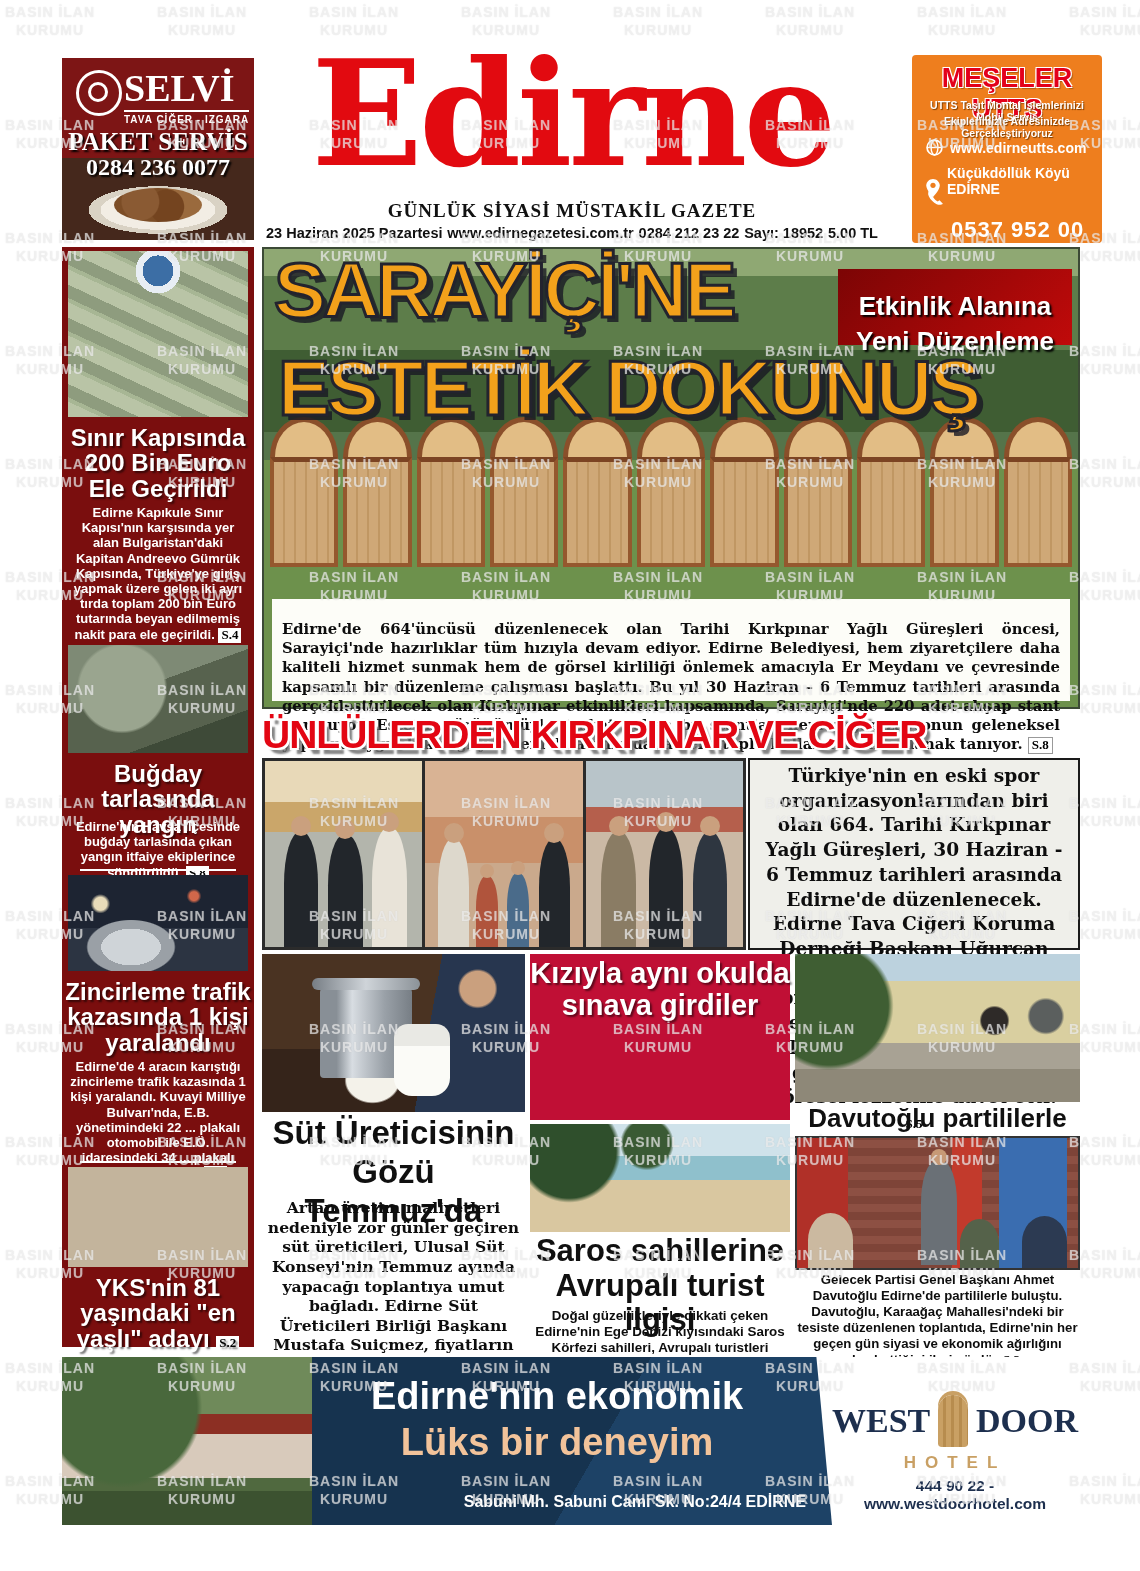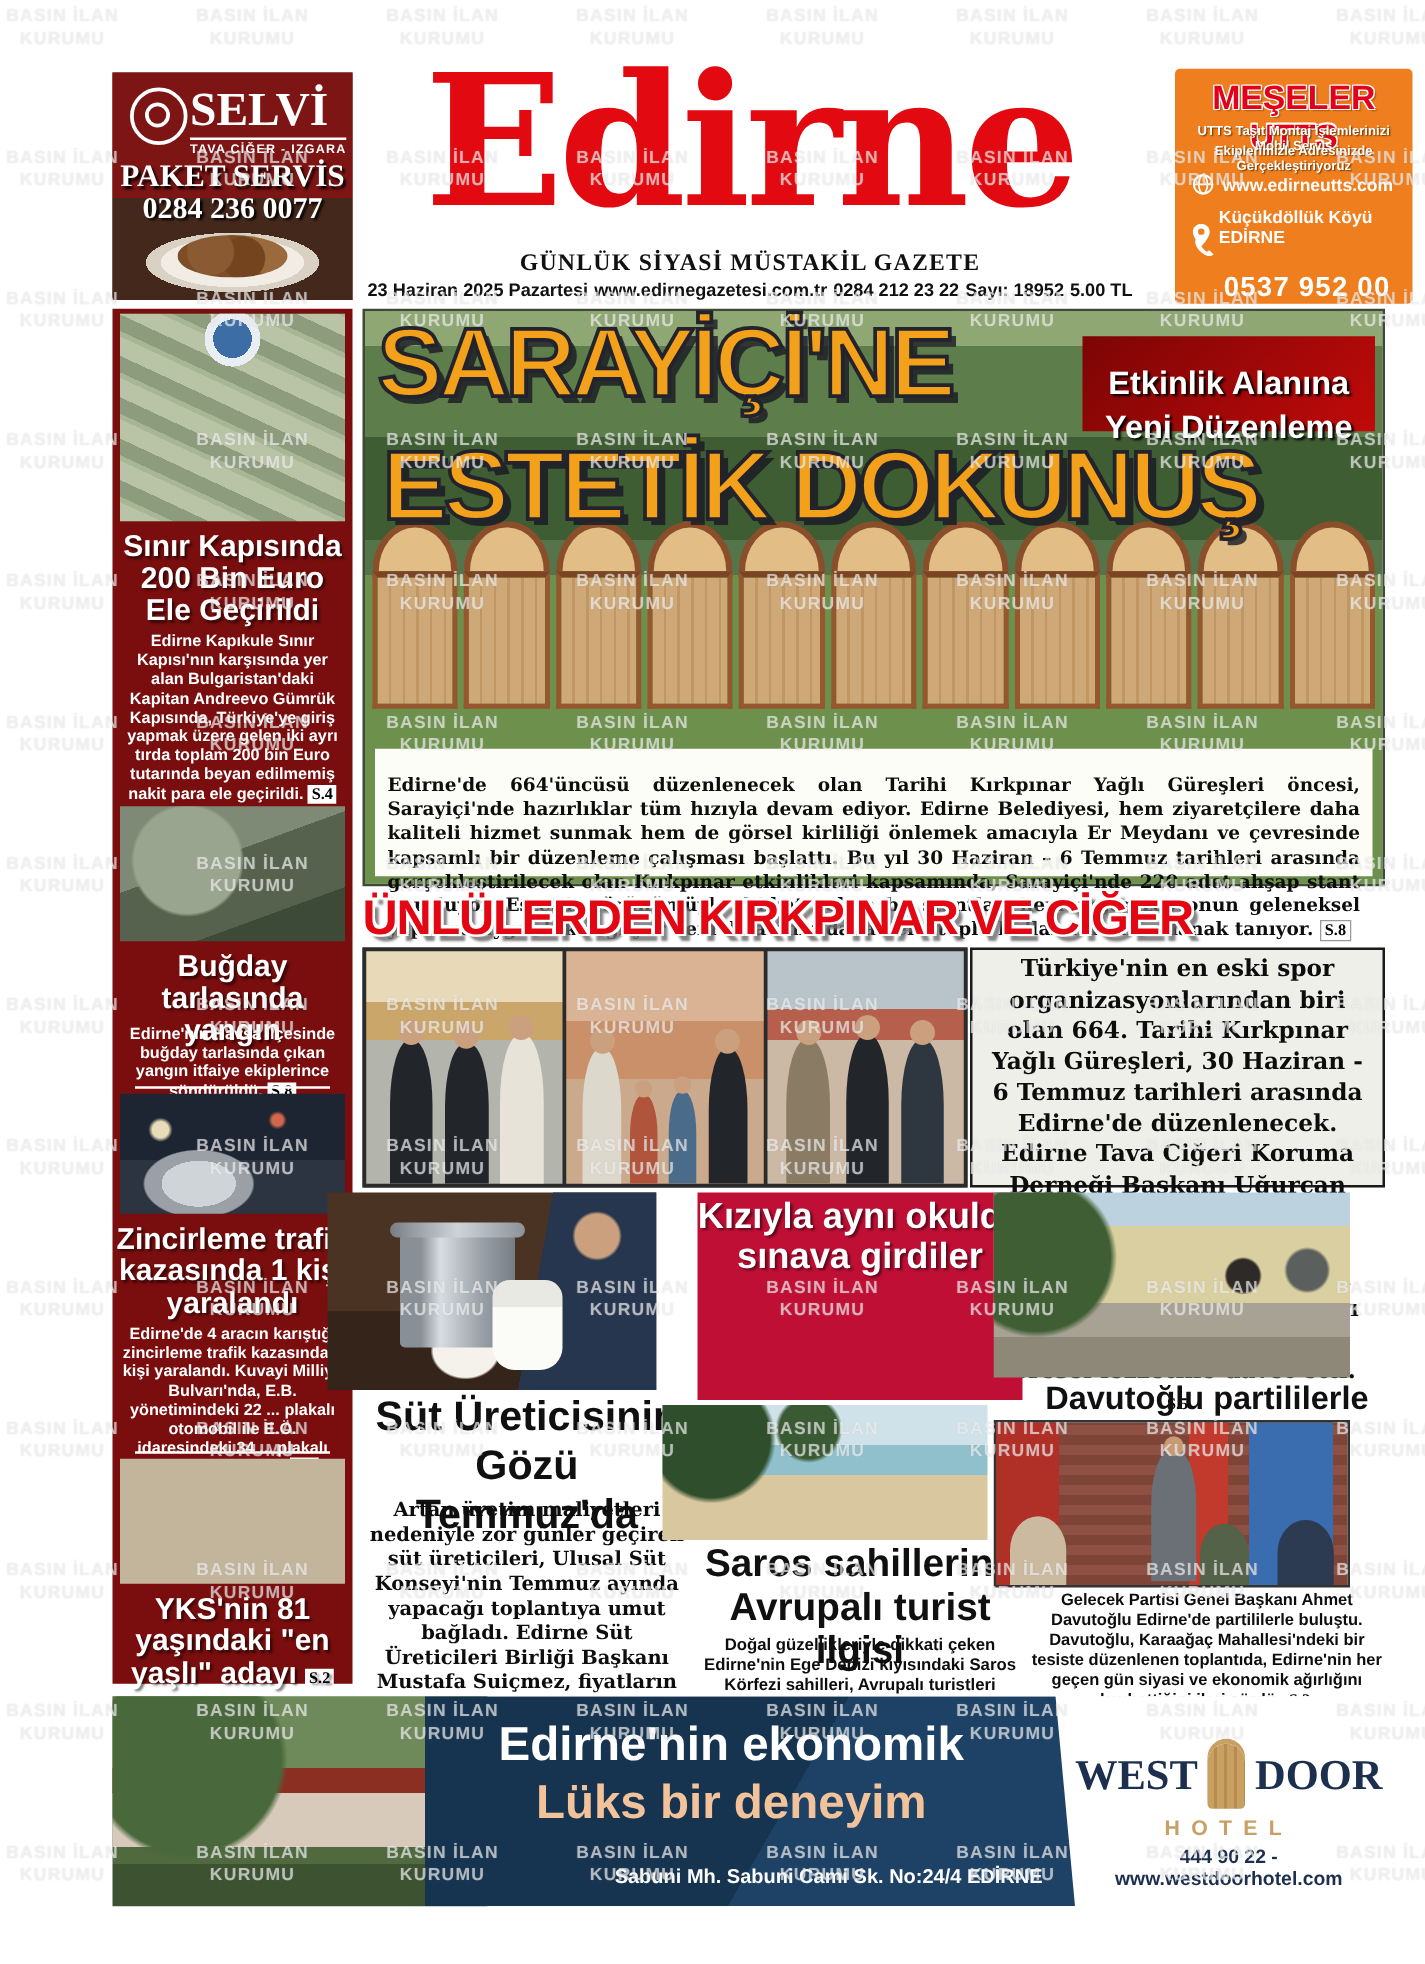--- a/index.html
+++ b/index.html
@@ -1,18 +1,18 @@
 <!DOCTYPE html>
 <html><head>
 <meta charset="utf-8">
 <style>
   html,body{margin:0;padding:0;background:#ffffff;}
   #page{position:relative;width:1140px;height:1571px;background:#fff;overflow:hidden;
         font-family:"Liberation Sans",sans-serif;}
-  .abs{position:absolute;margin-left:28px;}
+  .abs{position:absolute;}
   .photo{position:absolute;overflow:hidden;}
   
   #wm-layer{position:absolute;inset:0;z-index:40;pointer-events:none;}
   .wm{position:absolute;width:140px;text-align:center;font-weight:bold;font-size:14px;
       line-height:1.25;color:rgba(255,255,255,0.55);letter-spacing:1px;
       text-shadow:0 0 1px rgba(170,170,170,0.45);white-space:pre-line;}
   
   #selvi-ad{left:62px;top:58px;width:192px;height:182px;background:#6e1212;color:#fff;z-index:2;}
   #selvi-ad .inner{position:absolute;inset:0;background:linear-gradient(180deg,#7d1515 0 55%,#45281c 55% 100%);}
   .selvi-logo{position:absolute;left:14px;top:12px;width:40px;height:40px;border:3px solid #fff;border-radius:50%;}

